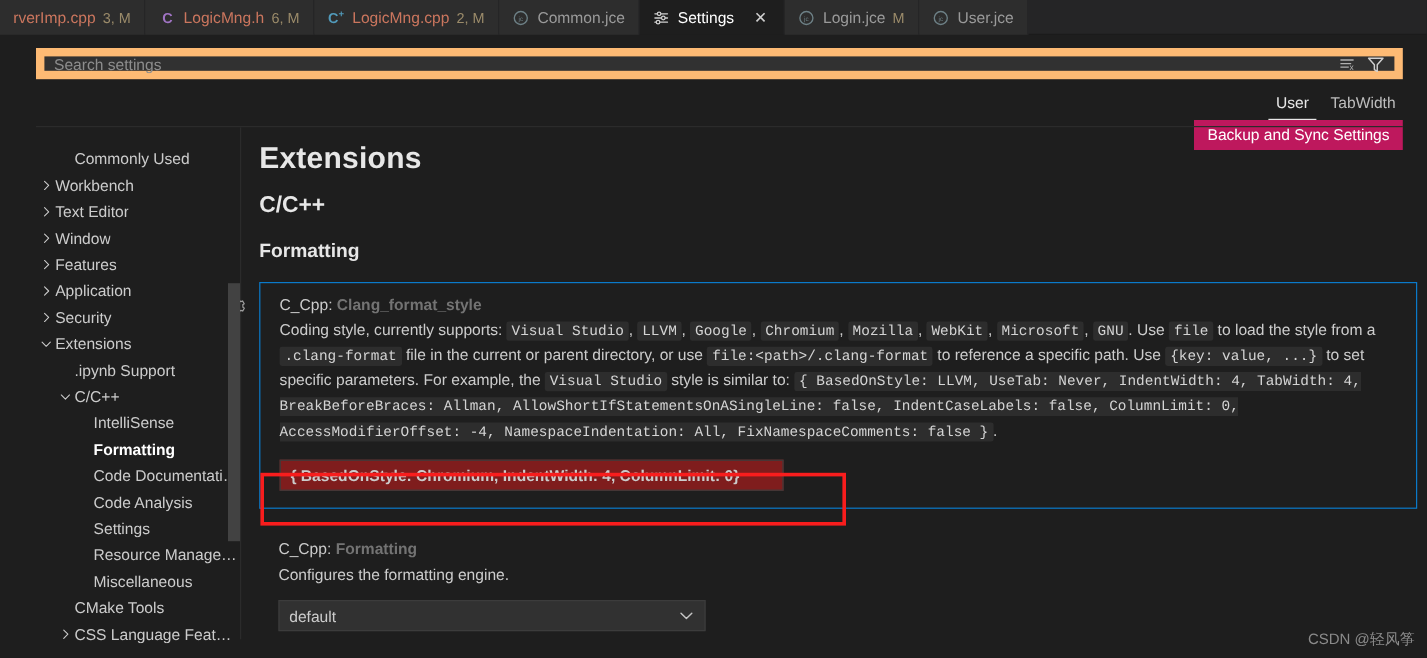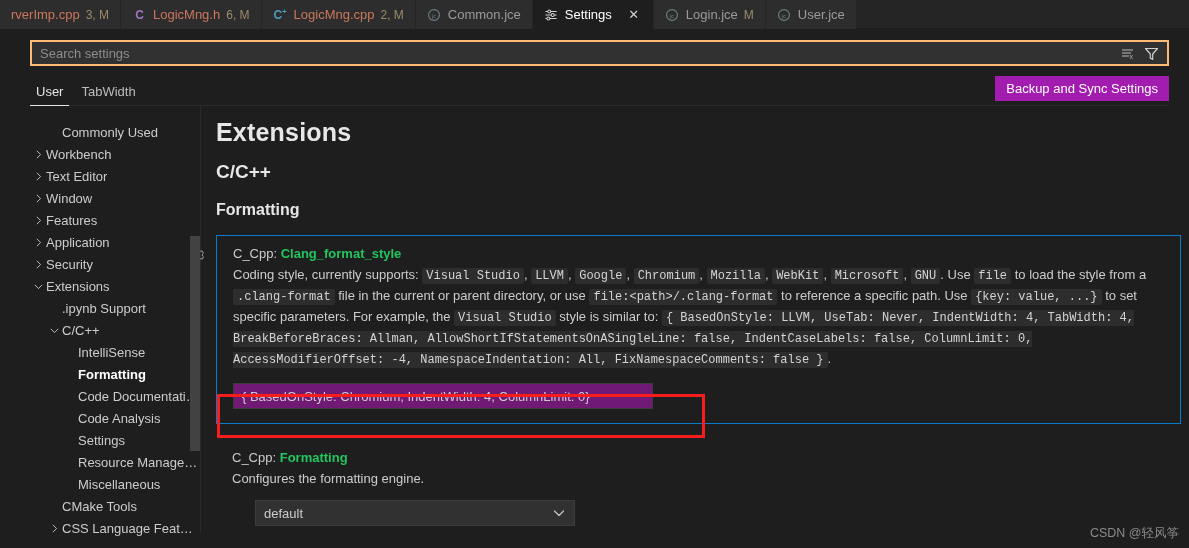--- a/index.html
+++ b/index.html
@@ -36,53 +36,53 @@
     margin-left: 8px; width: 16px; height: 16px;
     display: inline-flex; align-items: center; justify-content: center;
     color: #cfcfcf; font-size: 13px; line-height: 1; cursor: pointer;
   }
   .tabs-rest { flex: 1; background: #252526; border-bottom: 0; }
 
   
   .search-row { padding: 11px 20px 0 30px; }
   .search-box {
     position: relative; height: 26px; background: #313131;
-    border: 2px solid #fdba74; display: flex; align-items: center;
+    border: 7px solid #fdba74; display: flex; align-items: center;
   }
   .search-input {
     flex: 1; background: transparent; border: 0; outline: none;
     color: #cccccc; font-size: 13px;
     font-family: "Liberation Sans", sans-serif; padding: 0 8px;
   }
   .search-input::placeholder { color: #8d8d8d; }
   .search-actions { display: flex; align-items: center; gap: 7px; padding-right: 7px; }
   .sicon { width: 17px; height: 17px; display: inline-flex; align-items: center; justify-content: center; cursor: pointer; }
 
   
   .subrow {
     margin: 10px 0 0 0; padding: 0 20px 0 30px;
-    display: flex; align-items: flex-end; justify-content: space-between;
-    height: 30px; position: relative;
+    display: flex; align-items: flex-end; justify-content: flex-start;
+    height: 30px; position: relative; flex-direction: column;
   }
   .subrow::after {
     content: ""; position: absolute; left: 30px; right: 20px; bottom: 0;
     height: 1px; background: #2b2b2b;
   }
   .subtabs { display: flex; gap: 6px; align-items: flex-end; }
   .subtab {
     padding: 2px 6px 7px 6px; font-size: 13px; color: #bdbdbd;
     cursor: pointer; position: relative;
   }
   .subtab.active { color: #e7e7e7; }
   .subtab.active::after {
     content: ""; position: absolute; left: 0; right: 0; bottom: 0;
     height: 1px; background: #e7e7e7; z-index: 2;
   }
   .sync-btn {
-    background: #a21caf; color: #ffffff; font-size: 13px;
+    background: #be185d; color: #ffffff; font-size: 13px;
     padding: 5px 11px; border: 0; cursor: pointer; margin-bottom: 5px;
     font-family: "Liberation Sans", sans-serif; white-space: nowrap;
   }
 
   
   .body { display: flex; height: 427px; }
 
   
   .sidebar {
     width: 200px; padding: 15px 0 0 30px; position: relative;
@@ -114,36 +114,37 @@
   }
   .setting.focused {
     border: 1px solid #0a7aca; background: #1e1e1e;
     margin-left: 0px; margin-right: 8px;
   }
   .gear {
     position: absolute; left: -28px; top: 11px; width: 16px; height: 16px;
     cursor: pointer;
   }
   .set-title { font-size: 13px; color: #cccccc; margin-bottom: 4px; }
-  .set-title b { color: #22c55e; font-weight: bold; text-align: right; }
+  .set-title b { color: #737373; font-weight: bold; text-align: right; }
   .set-desc {
     font-size: 13px; color: #cccccc; line-height: 19px;
     max-width: 930px;
   }
   .set-desc code {
     font-family: "Liberation Mono", monospace; font-size: 12px;
     background: #2d2d2d; color: #d4d4d4; padding: 1px 4px; border-radius: 2px;
   }
   .text-input {
     margin-top: 13px; width: 420px; height: 26px;
-    background: #701a75; border: 1px solid #3c3c3c; color: #cccccc;
+    background: #7f1d1d; border: 1px solid #3c3c3c; color: #cccccc;
     font-size: 13px; padding: 0 8px; outline: none;
     font-family: "Liberation Sans", sans-serif;
-  }
-  .select-wrap { margin-top: 12px; width: 320px; position: relative; margin-left: 23px; }
+    font-weight: bold;
+  }
+  .select-wrap { margin-top: 12px; width: 356px; position: relative; }
   .select-box {
     width: 100%; height: 26px; background: #313131; border: 1px solid #3c3c3c;
     color: #cccccc; font-size: 13px; padding: 0 26px 0 8px;
     display: flex; align-items: center; cursor: pointer;
   }
   .chev-down {
     position: absolute; right: 8px; top: 5px; width: 16px; height: 16px;
     pointer-events: none;
   }
 

